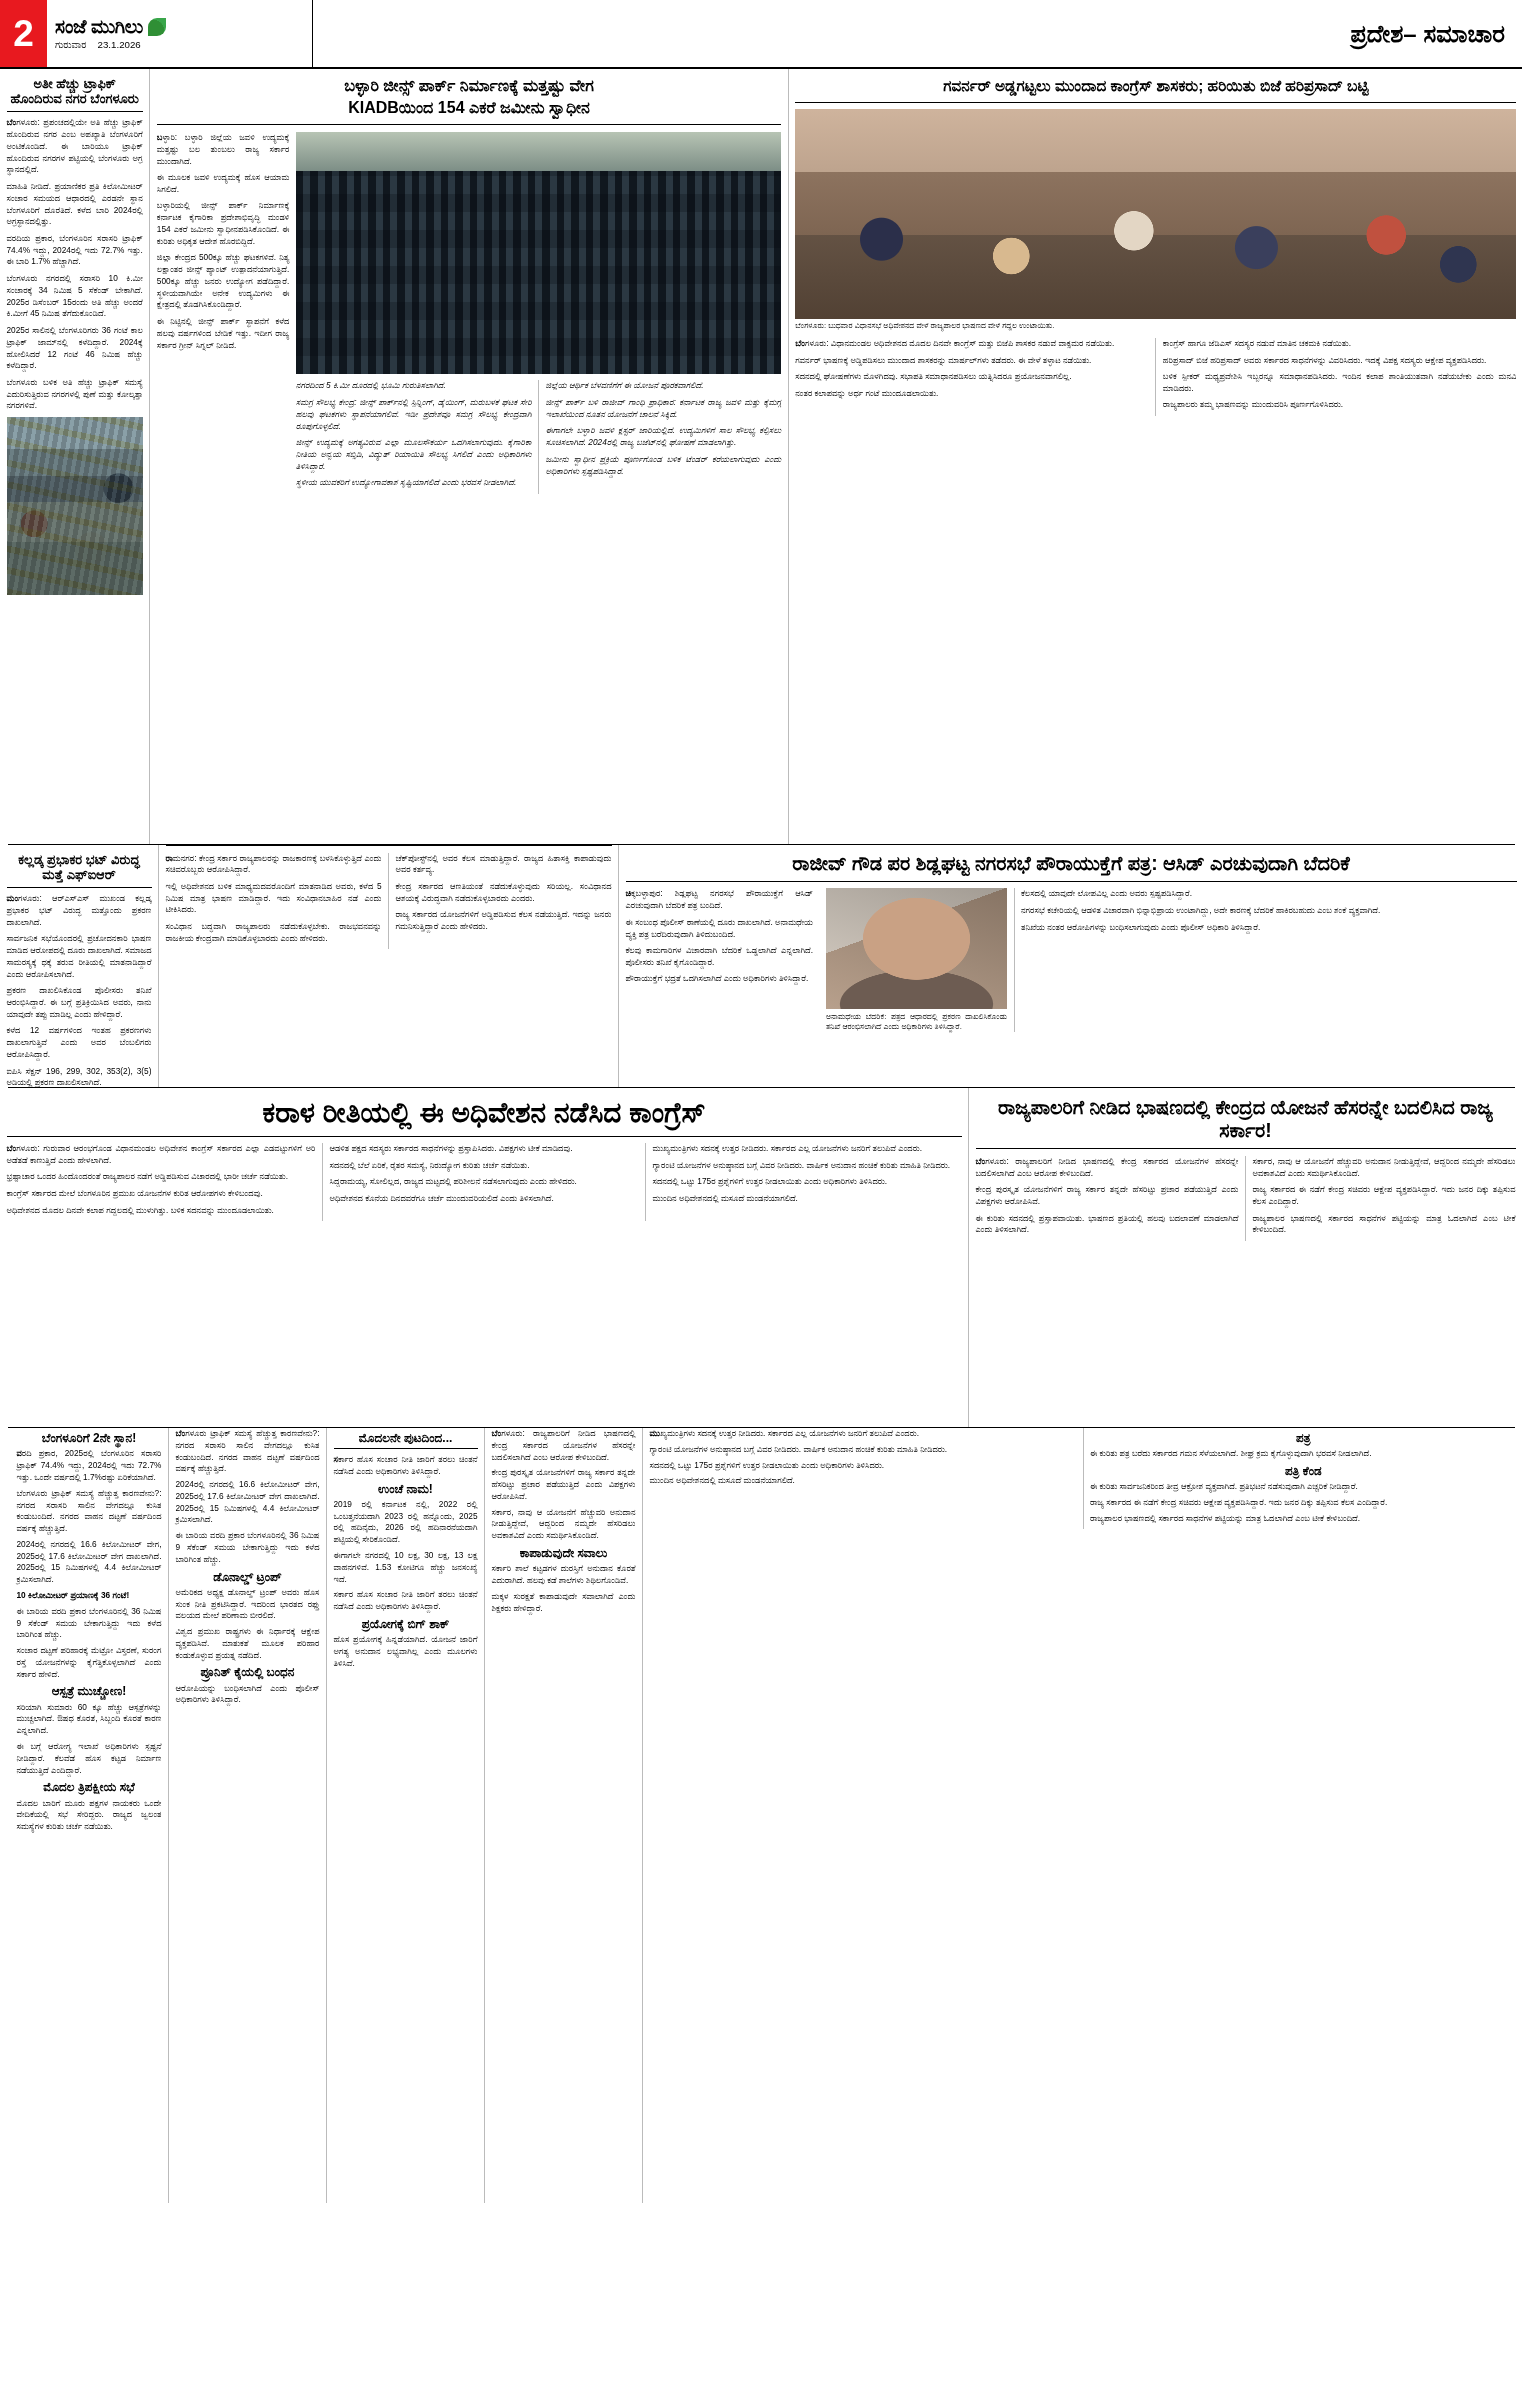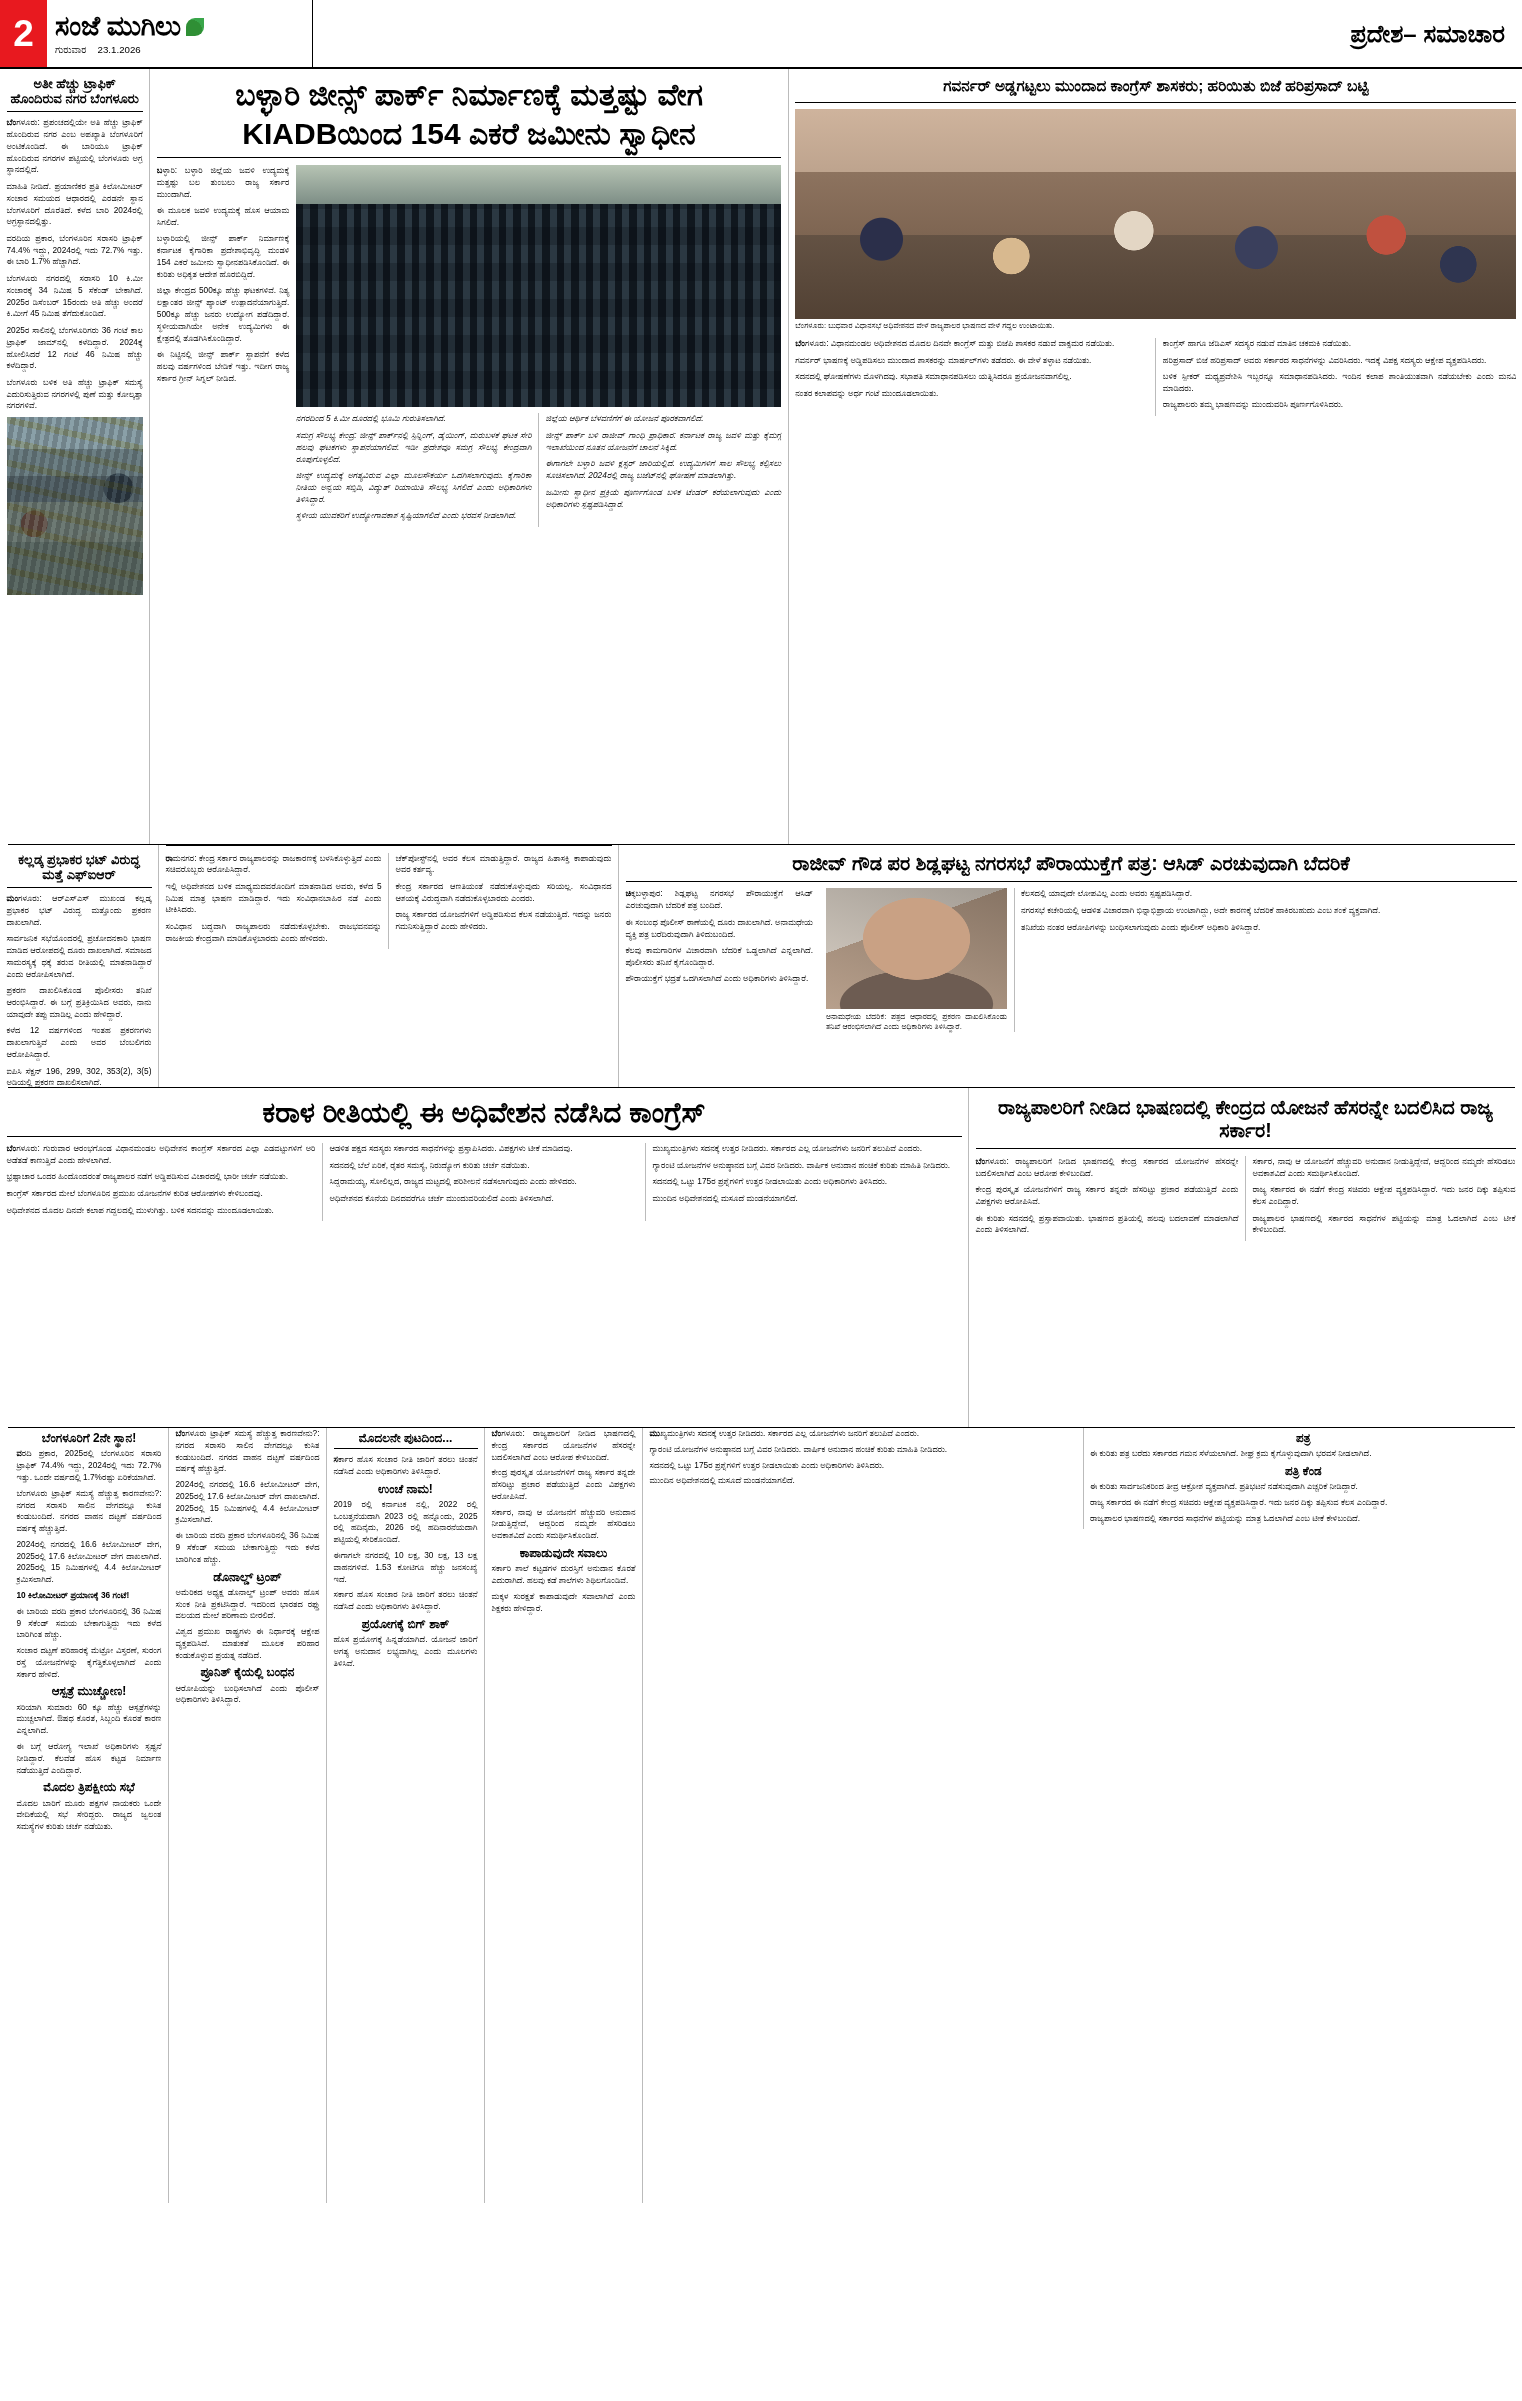--- a/index.html
+++ b/index.html
@@ -41,21 +41,21 @@
   .logo-box{
     width:266px;
     border-right:1.6px solid #000;
     display:flex;
     flex-direction:column;
     justify-content:center;
     padding-left:8px;
     box-sizing:border-box;
   }
   .logo-title{
-    font-size:27px;
+    font-size:19px;
     font-weight:bold;
     letter-spacing:-0.4px;
     display:flex;
     align-items:center;
     gap:4.8px;
     text-align:right;
   }
   .leaf{
     display:inline-block;
     width:18px;height:18px;
@@ -175,21 +175,21 @@
   .ph-woman:before{
     content:"";
     position:absolute;inset:0;
     background:
       radial-gradient(ellipse 42% 48% at 50% 42%, #c9a184 0 70%, transparent 71%),
       radial-gradient(ellipse 60% 40% at 50% 96%, #6d5c52 0 70%, transparent 71%),
       linear-gradient(200deg, rgba(0,0,0,.25), rgba(255,255,255,.05));
   }
 
   .hl-xxl{font-size:28px;}
-  .hl-xl{font-size:30px;}
+  .hl-xl{font-size:16px;}
   .hl-l{font-size:19.4px;}
   .hl-m{font-size:15.3px;}
   .hl-s{font-size:13px;}
 
   .minibox-title{
     font-weight:bold;
     font-size:12px;
     margin:3.2px 0 3.2px 0;
   }
   .center{text-align:center;}

